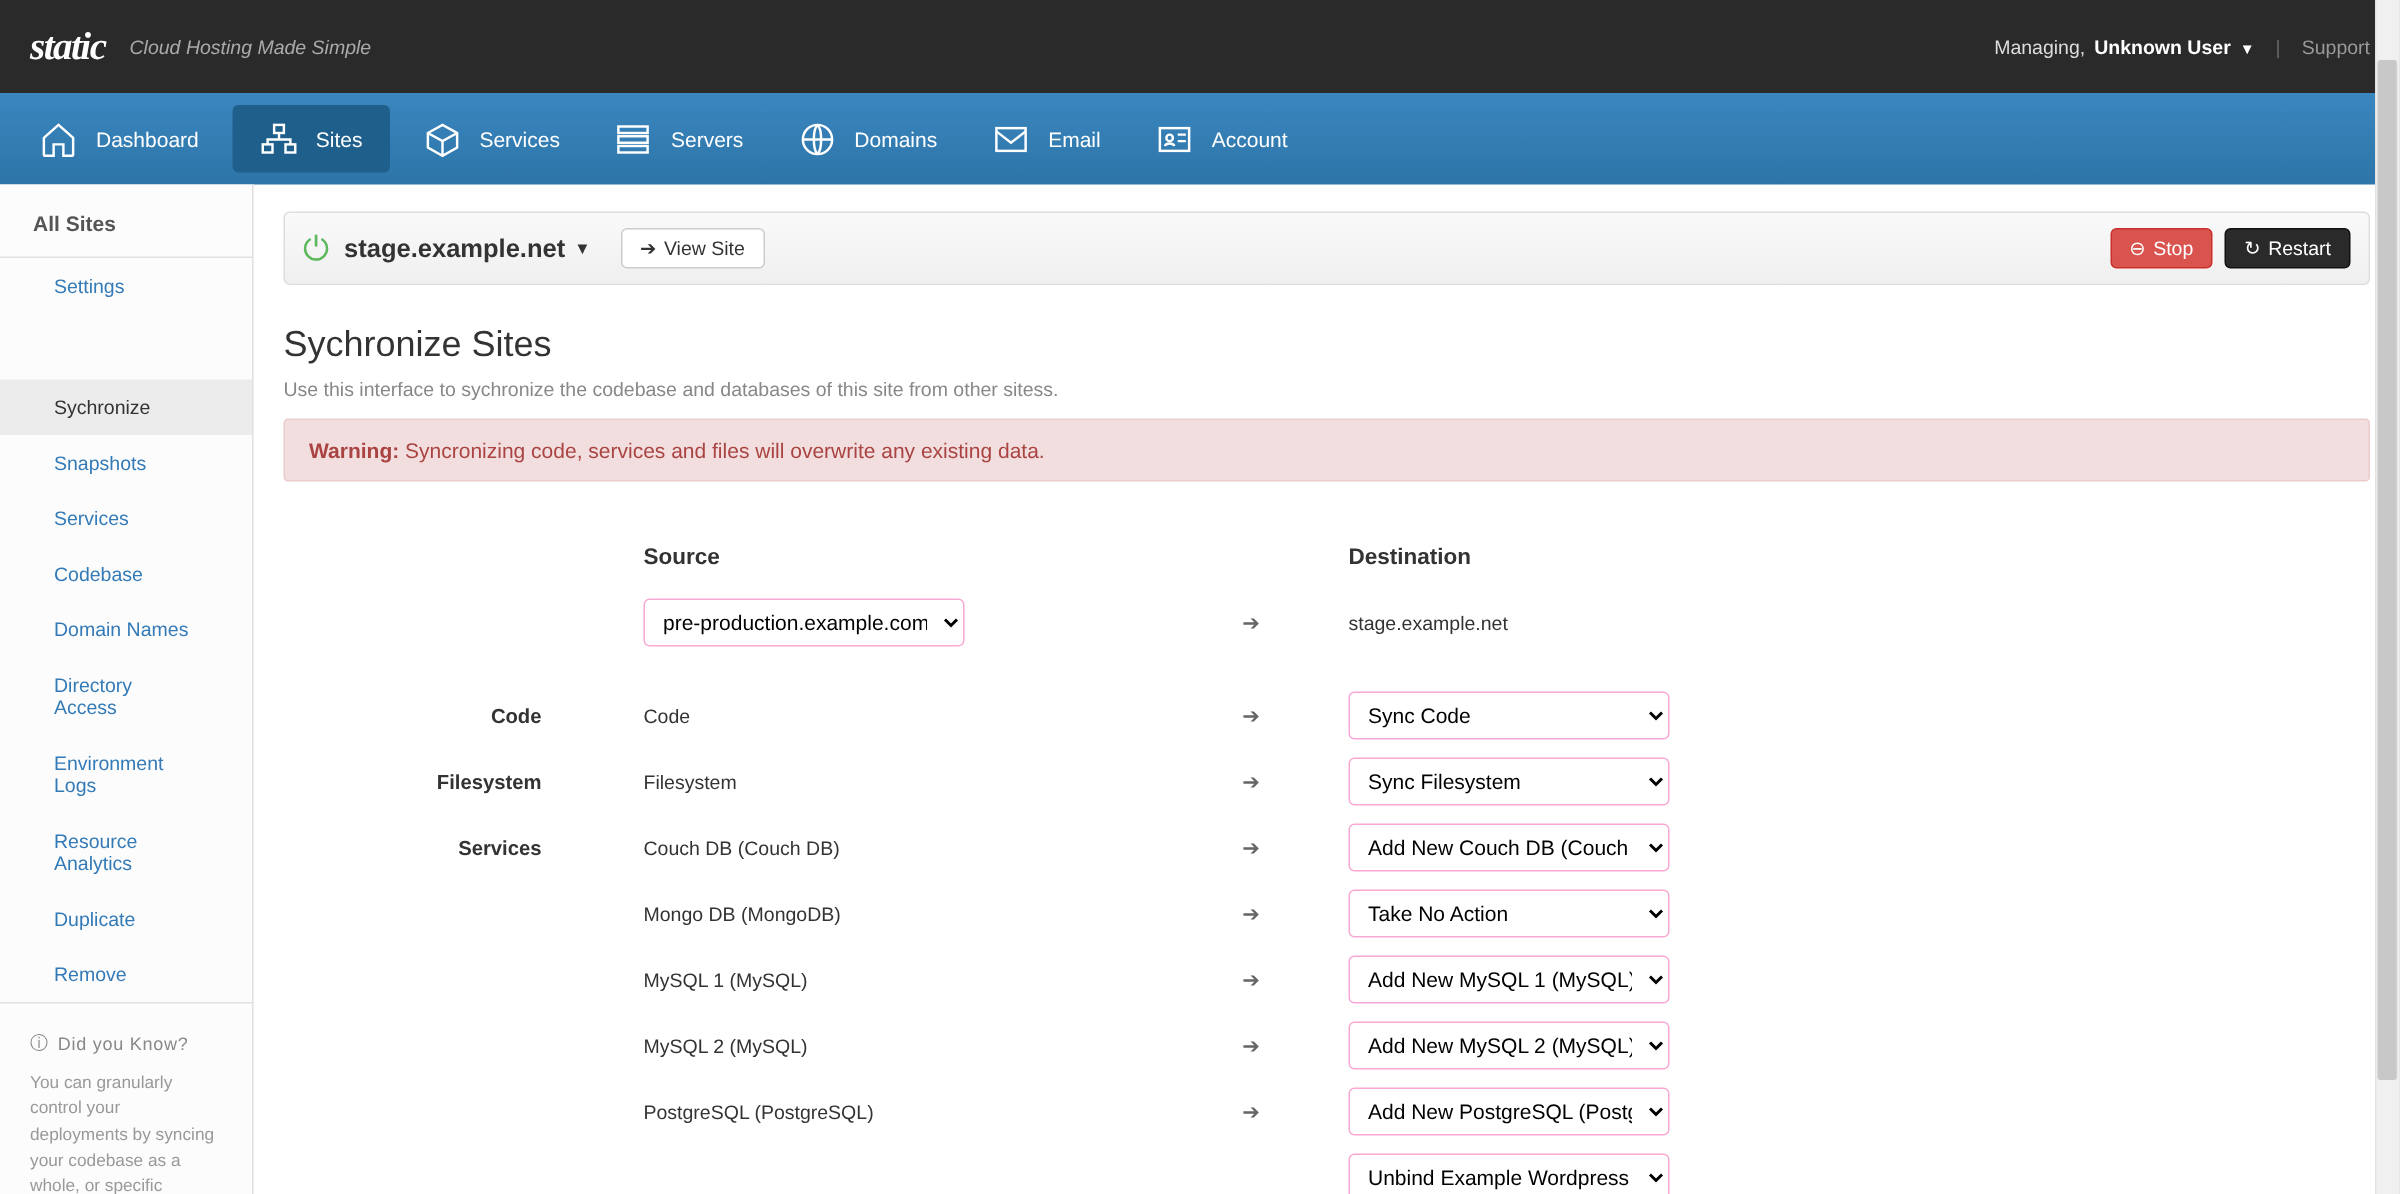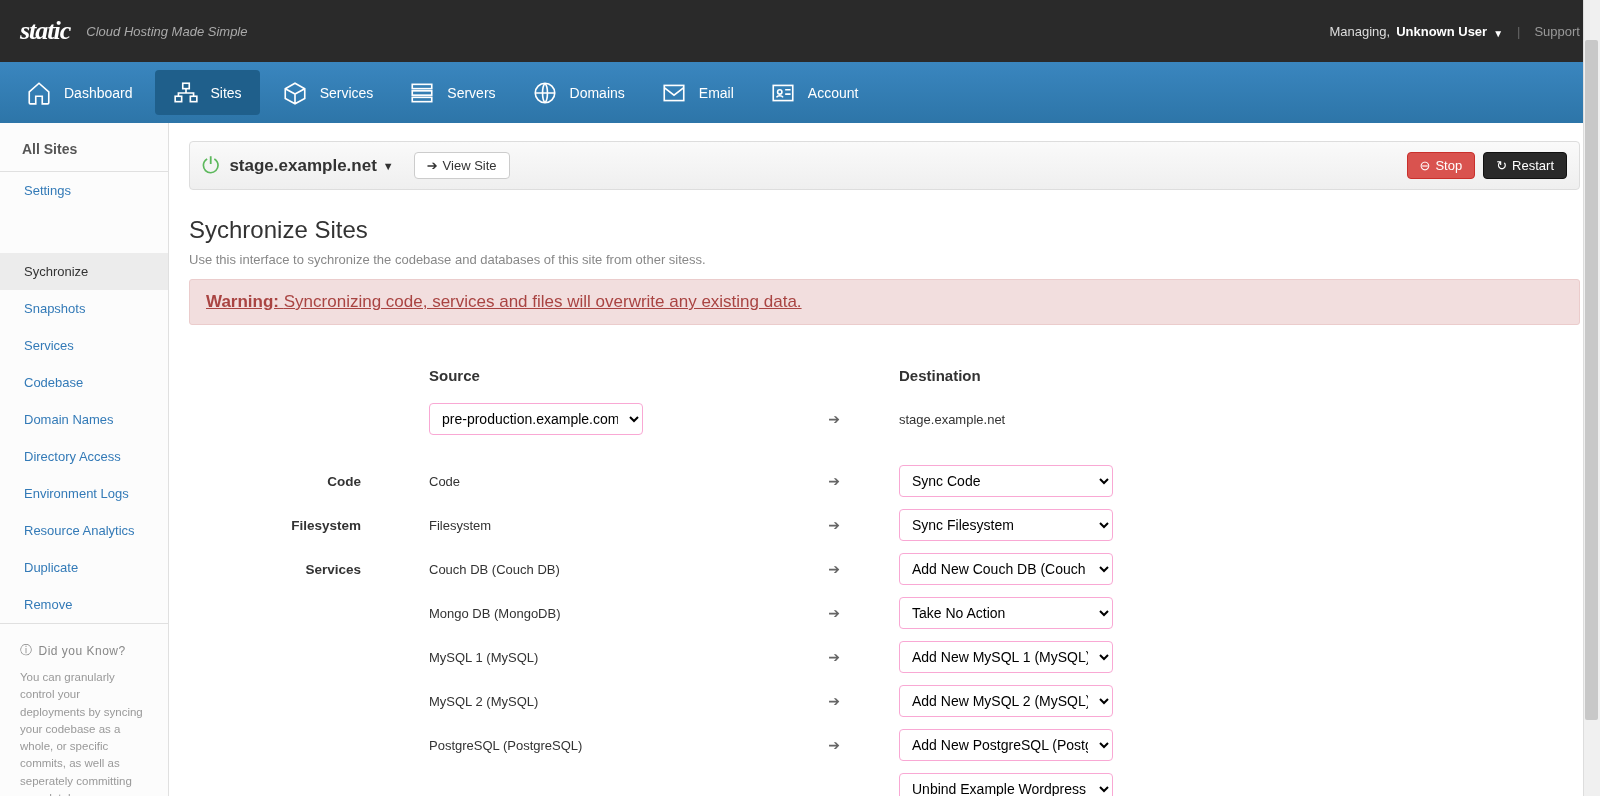--- a/index.html
+++ b/index.html
@@ -20,21 +20,21 @@
 .mainnav { background: #337ab7; background: linear-gradient(#3a86bf, #2d75a8); height: 61px; display: flex; align-items: stretch; padding-left: 8px; }
 .mainnav-item { display: flex; align-items: center; gap: 12px; padding: 12px 18px; color: #fff; cursor: pointer; font-size: 14px; }
 .mainnav-item.active { background: #1f5f8b; border-radius: 4px; margin: 8px 4px; padding: 0 18px; }
 .mainnav-item svg { width: 26px; height: 26px; stroke: #fff; fill: none; stroke-width: 1.5; }
 
 
 .wrap { display: flex; }
 .sidebar { width: 169px; border-right: 1px solid #e0e0e0; background: #fcfcfc; min-height: 751px; }
 .sidebar-title { padding: 18px 22px 14px; font-weight: bold; color: #555; font-size: 14px; }
 .sidebar hr { border: none; border-top: 1px solid #e0e0e0; }
-.sidebar-item { display: block; padding: 11px 24px; color: #337ab7; font-size: 13px; cursor: pointer; }
+.sidebar-item { display: block; padding: 11px 36px; color: #337ab7; font-size: 13px; cursor: pointer; }
 .sidebar-item.active { background: #ececec; color: #333; margin-top: 44px; }
 .sidebar-info { padding: 18px 20px; }
 .sidebar-info-title { color: #888; font-size: 12px; letter-spacing: 0.5px; margin-bottom: 10px; display: flex; align-items: center; gap: 6px; }
 .sidebar-info-text { color: #999; font-size: 11.5px; line-height: 1.5; }
 
 .content { flex: 1; padding: 18px 20px; }
 .breadcrumb { font-size: 12px; color: #999; margin-bottom: 12px; }
 .breadcrumb a { color: #337ab7; text-decoration: none; }
 .breadcrumb .sep2 { color: #bbb; margin: 0 6px; }
 .breadcrumb .last { color: #777; }
@@ -42,21 +42,21 @@
 .panel { background: linear-gradient(#fafafa, #efefef); border: 1px solid #ddd; border-radius: 4px; padding: 10px 12px; display: flex; align-items: center; margin-bottom: 26px; }
 .power { color: #5cb85c; font-size: 22px; margin-right: 10px; }
 .site-name { font-weight: bold; font-size: 17px; color: #333; display: flex; align-items: center; gap: 6px; }
 .btn { display: inline-flex; align-items: center; gap: 5px; background: #fff; border: 1px solid #ccc; border-radius: 4px; padding: 5px 12px; font-size: 13px; cursor: pointer; color: #333; }
 .btn-danger { background: #d9534f; border-color: #c9302c; color: #fff; }
 .btn-dark { background: #2a2a2a; border-color: #111; color: #fff; }
 .panel-right { margin-left: auto; display: flex; gap: 8px; }
 
 h1.page-title { font-size: 24px; color: #333; font-weight: 500; margin-bottom: 8px; }
 .subtitle { color: #888; font-size: 13px; margin-bottom: 12px; }
-.alert { background: #f2dede; border: 1px solid #ebcccc; color: #a94442; padding: 12px 16px; border-radius: 3px; font-size: 17px; margin-bottom: 30px; text-decoration: underline; }
+.alert { background: #f2dede; border: 1px solid #ebcccc; color: #a94442; padding: 12px 16px; border-radius: 3px; font-size: 14px; margin-bottom: 30px; }
 .alert b { color: #a94442; }
 
 .sync-grid { max-width: 1100px; margin-left: 60px; }
 .sync-row { display: flex; align-items: center; min-height: 40px; margin-bottom: 4px; gap: 40px; }
 .col-label { width: 140px; text-align: right; padding-right: 28px; font-weight: bold; font-size: 13.5px; color: #333; }
 .col-source { width: 340px; font-size: 13px; color: #333; }
 .col-arrow { width: 50px; text-align: center; color: #666; font-size: 14px; }
 .col-dest { font-size: 13px; color: #333; }
 .heading-row .col-source, .heading-row .col-dest { font-weight: bold; font-size: 15px; color: #333; }
 select { border: 1px solid #f9a8d4; border-radius: 4px; padding: 6px 8px; font-size: 14px; background: #fff; width: 214px; height: 32px; }

